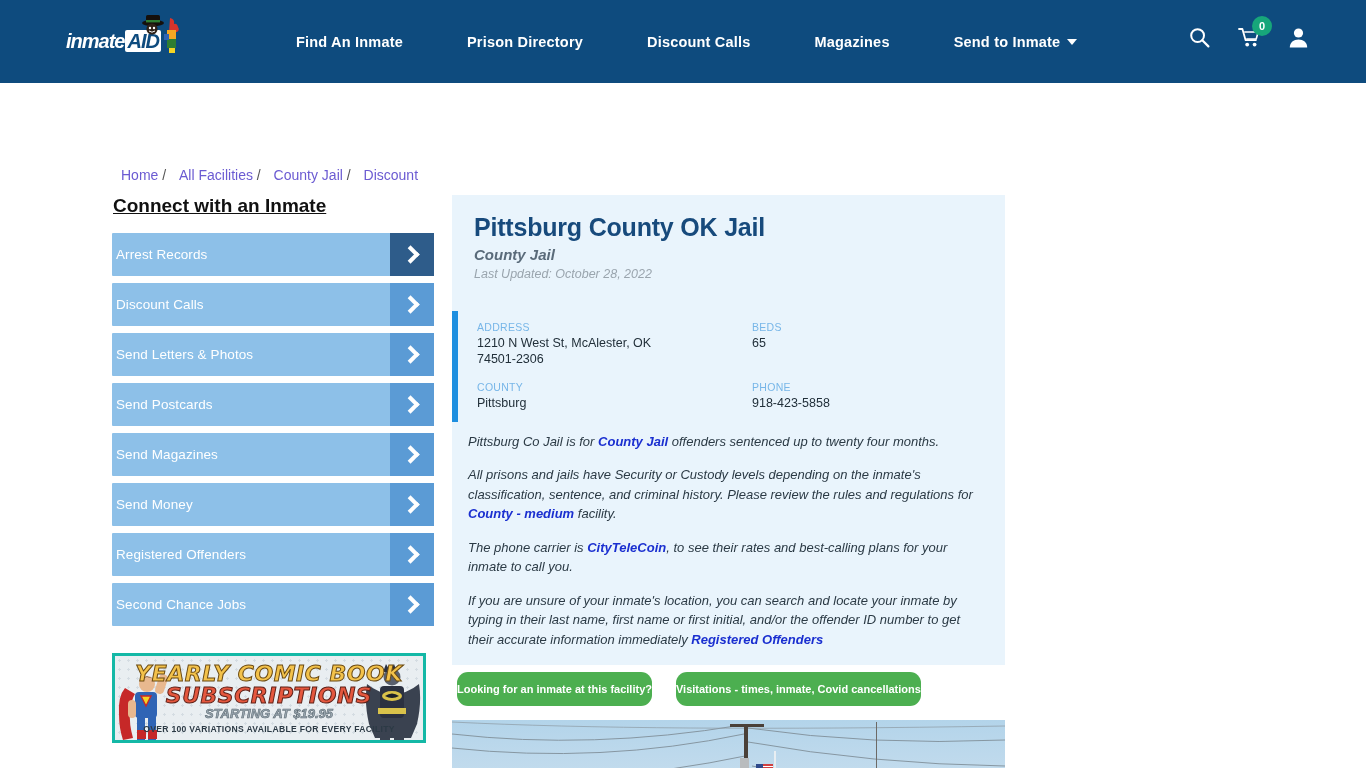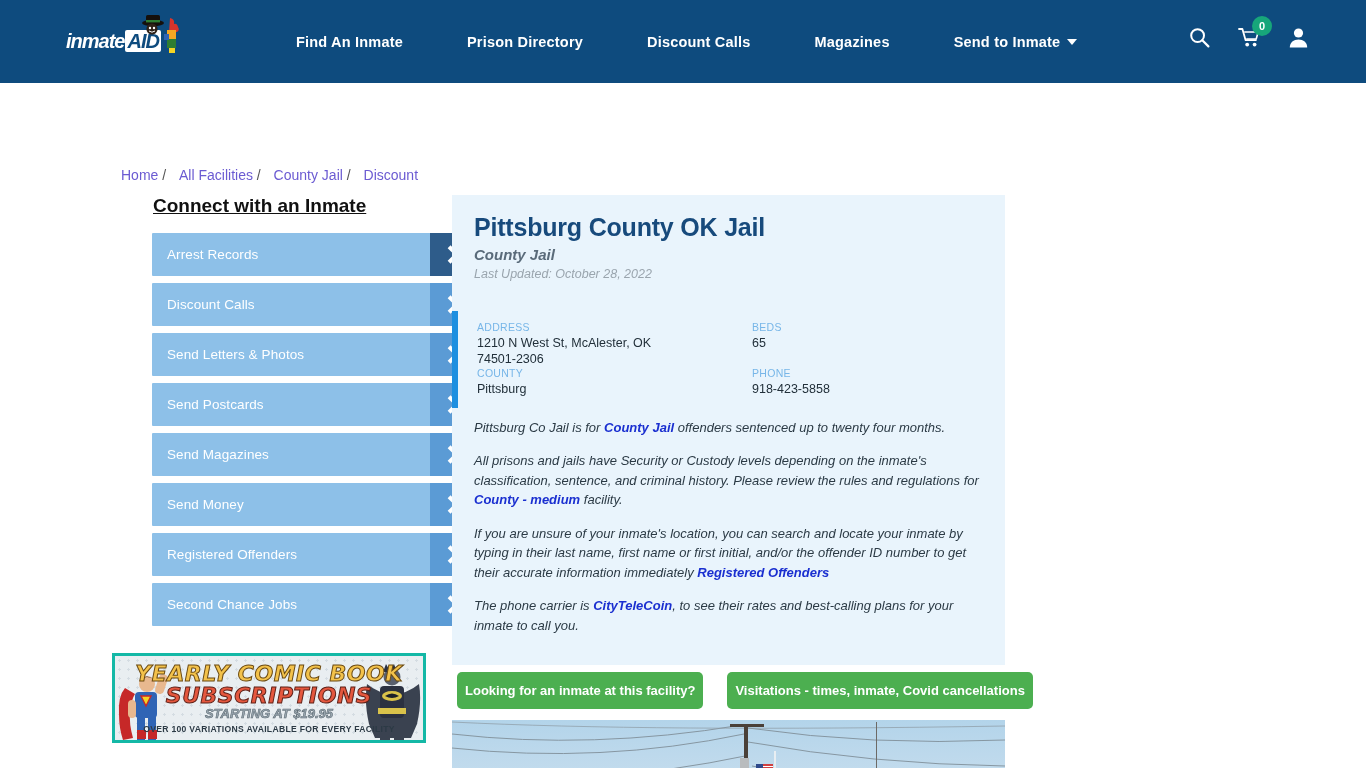--- a/index.html
+++ b/index.html
@@ -81,37 +81,37 @@
     padding: 0;
   }
   .breadcrumb {
     position: absolute; left: 112px; top: 84px;
     font-size: 14px; color: #333;
   }
   .breadcrumb a { color: #6b5bd2; text-decoration: none; cursor: pointer; margin-left: 9px; }
   .breadcrumb .sep { color: #555; }
 
   
-  .sidebar { position: absolute; left: 112px; top: 112px; width: 322px; margin-left: 40px; }
+  .sidebar { position: absolute; left: 112px; top: 112px; width: 322px; }
   .sidebar-title {
     font-size: 19px; font-weight: bold; color: #111;
     text-decoration: underline; margin: 0 0 16px 1px;
   }
   .side-btn {
     position: relative;
     width: 322px; height: 43px;
     background: #8dc0e8;
     display: flex; align-items: center;
     margin-bottom: 7px;
     cursor: pointer;
     border-radius: 1px;
   }
   .side-btn-label {
     color: #ffffff; font-size: 13.5px;
-    padding-left: 15px; letter-spacing: 0.1px;
+    padding-left: 4px; letter-spacing: 0.1px;
   }
   .side-btn-arrow {
     position: absolute; right: 0; top: 0;
     width: 44px; height: 43px;
     background: #5b9bd5;
     display: flex; align-items: center; justify-content: center;
   }
   .side-btn.active .side-btn-arrow { background: #2e5c8a; }
   .chev {
     width: 13px; height: 13px;
@@ -177,53 +177,53 @@
     margin: 4px 0 0 22px;
     font-size: 12.5px; font-style: italic; color: #9aa5ae;
   }
 
   .details {
     position: relative;
     margin: 30px 0 0 0;
     padding: 10px 22px 12px 25px;
     display: grid;
     grid-template-columns: 275px 1fr;
-    row-gap: 0;
+    row-gap: 14px;
   }
   .details::before {
     content: ""; position: absolute;
     left: 0; top: 0; bottom: 2px; width: 6px;
     background: #1e8fe0;
   }
   .det-label {
     font-size: 10.5px; color: #77b6e8; letter-spacing: 0.3px;
     text-transform: uppercase; margin-bottom: 3px;
   }
   .det-value { font-size: 12.5px; color: #22303a; line-height: 1.25; max-width: 200px; }
 
-  .body-copy { padding: 8px 18px 0 22px; }
+  .body-copy { padding: 8px 18px 0 16px; }
   .body-copy p {
     margin: 0 0 14px 0;
     font-size: 13px; font-style: italic; color: #2b3a45; line-height: 1.5;
   }
   .body-copy a {
     color: #1a2fd0; font-weight: bold; font-style: italic;
     text-decoration: none; cursor: pointer;
   }
 
   
   .cta-row {
     position: absolute; left: 457px; top: 589px;
     display: flex; gap: 24px;
   }
   .cta-btn {
     background: #4caf50; color: #ffffff;
-    font-size: 13px; font-weight: bold;
-    border: none; border-radius: 5px;
-    padding: 11px 8px;
+    font-size: 11px; font-weight: bold;
+    border: none; border-radius: 11px;
+    padding: 11px 0;
     cursor: pointer; white-space: nowrap;
     font-family: "Liberation Sans", sans-serif;
   }
 
   
   .facility-photo {
     position: absolute; left: 452px; top: 637px;
     width: 553px; height: 131px;
     overflow: hidden;
     background: linear-gradient(#b3d4ea 0%, #c8deee 55%, #d8e7f1 100%);
@@ -415,22 +415,22 @@
       </div>
       <div>
         <div class="det-label">PHONE</div>
         <div class="det-value">918-423-5858</div>
       </div>
     </div>
 
     <div class="body-copy">
       <p><span>Pittsburg Co Jail is for </span><a>County Jail</a><span> offenders sentenced up to twenty four months.</span></p>
       <p><span>All prisons and jails have Security or Custody levels depending on the inmate's classification, sentence, and criminal history. Please review the rules and regulations for </span><a>County - medium</a><span> facility.</span></p>
+      <p><span>The phone carrier is </span><a>CityTeleCoin</a><span>, to see their rates and best-calling plans for your inmate to call you.</span></p>
       <p><span>If you are unsure of your inmate's location, you can search and locate your inmate by typing in their last name, first name or first initial, and/or the offender ID number to get their accurate information immediately </span><a>Registered Offenders</a></p>
-      <p><span>The phone carrier is </span><a>CityTeleCoin</a><span>, to see their rates and best-calling plans for your inmate to call you.</span></p>
     </div>
   </div>
 
   <div class="cta-row">
     <button class="cta-btn">Looking for an inmate at this facility?</button>
     <button class="cta-btn">Visitations - times, inmate, Covid cancellations</button>
   </div>
 
   <div class="facility-photo">
     <svg class="sky-wires" viewBox="0 0 553 131" preserveAspectRatio="none">

